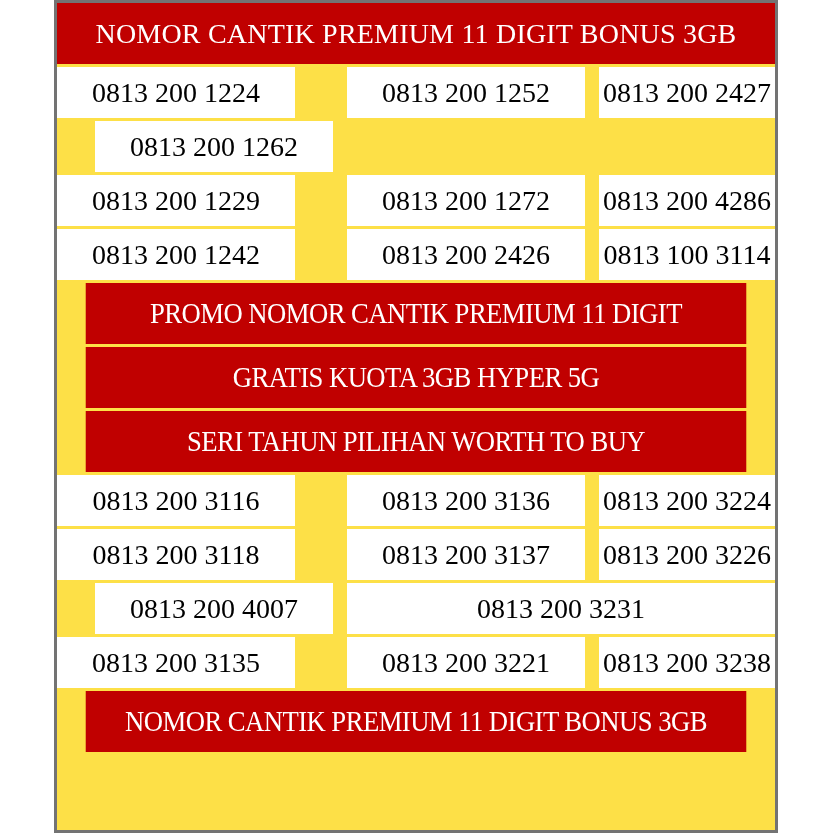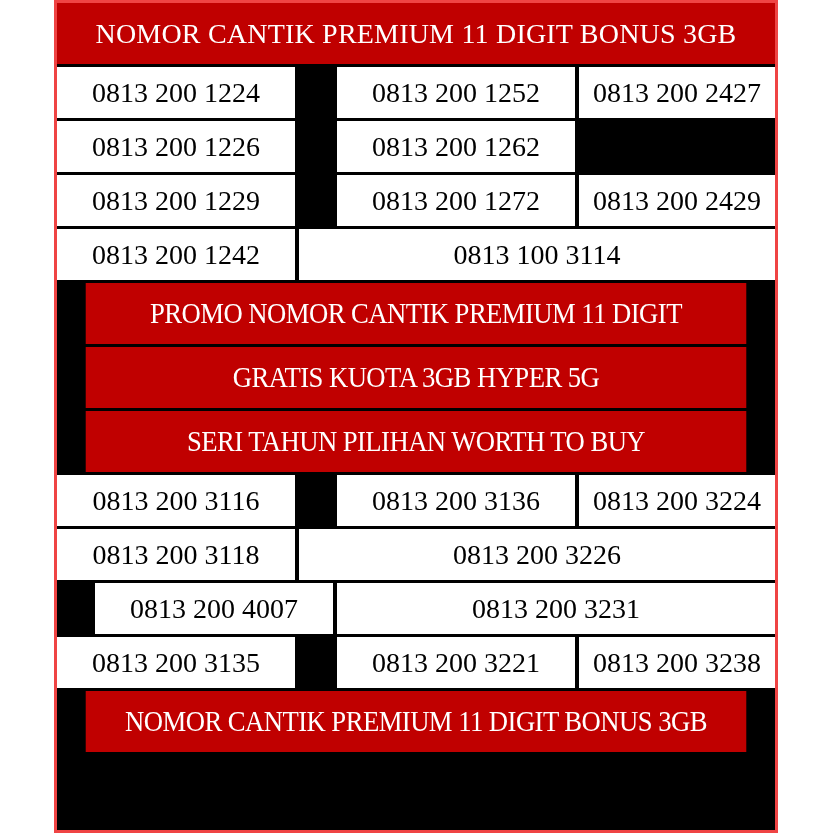--- a/index.html
+++ b/index.html
@@ -10,22 +10,22 @@
       height: 833px;
       overflow: hidden;
     }
     .board {
       position: absolute;
       left: 54px;
       top: 0;
       width: 724px;
       height: 833px;
       box-sizing: border-box;
-      border: 3px solid #ef4444;
-      background: #000000;
+      border: 3px solid #737373;
+      background: #fde047;
       display: flex;
       flex-direction: column;
       gap: 3px;
     }
     .banner {
       height: 61px;
       background: #c00000;
       color: #ffffff;
       display: flex;
       align-items: center;
@@ -36,21 +36,22 @@
       white-space: nowrap;
     }
     .banner.narrow {
       font-size: 29px;
       letter-spacing: -0.6px;
       transform: scaleX(0.92);
     }
     .row {
       height: 51px;
       display: flex;
-      gap: 4px;
+      gap: 14px;
+      justify-content: space-between;
     }
     .cell {
       background: #ffffff;
       color: #000000;
       display: flex;
       align-items: center;
       justify-content: center;
       font-family: "Liberation Serif", "DejaVu Serif", serif;
       font-size: 28px;
       white-space: nowrap;
@@ -70,50 +71,51 @@
   <div class="banner">
     <span class="banner-inner">NOMOR CANTIK PREMIUM 11 DIGIT BONUS 3GB</span>
   </div>
 
   <div class="row">
     <div class="cell c0">0813 200 1224</div>
     <div class="cell c1">0813 200 1252</div>
     <div class="cell c2">0813 200 2427</div>
   </div>
   <div class="row">
-    <div class="cell c0">0813 200 1226</div>
     <div class="cell c1">0813 200 1262</div>
   </div>
   <div class="row">
     <div class="cell c0">0813 200 1229</div>
     <div class="cell c1">0813 200 1272</div>
-    <div class="cell c2">0813 200 2429</div>
+    <div class="cell c2">0813 200 4286</div>
   </div>
   <div class="row">
     <div class="cell c0">0813 200 1242</div>
+    <div class="cell c1">0813 200 2426</div>
     <div class="cell c2">0813 100 3114</div>
   </div>
 
   <div class="banner narrow">
     <span class="banner-inner">PROMO NOMOR CANTIK PREMIUM 11 DIGIT</span>
   </div>
   <div class="banner narrow">
     <span class="banner-inner">GRATIS KUOTA 3GB HYPER 5G</span>
   </div>
   <div class="banner narrow">
     <span class="banner-inner">SERI TAHUN PILIHAN WORTH TO BUY</span>
   </div>
 
   <div class="row">
     <div class="cell c0">0813 200 3116</div>
     <div class="cell c1">0813 200 3136</div>
     <div class="cell c2">0813 200 3224</div>
   </div>
   <div class="row">
     <div class="cell c0">0813 200 3118</div>
+    <div class="cell c1">0813 200 3137</div>
     <div class="cell c2">0813 200 3226</div>
   </div>
   <div class="row">
     <div class="cell c1">0813 200 4007</div>
     <div class="cell c2">0813 200 3231</div>
   </div>
   <div class="row">
     <div class="cell c0">0813 200 3135</div>
     <div class="cell c1">0813 200 3221</div>
     <div class="cell c2">0813 200 3238</div>

